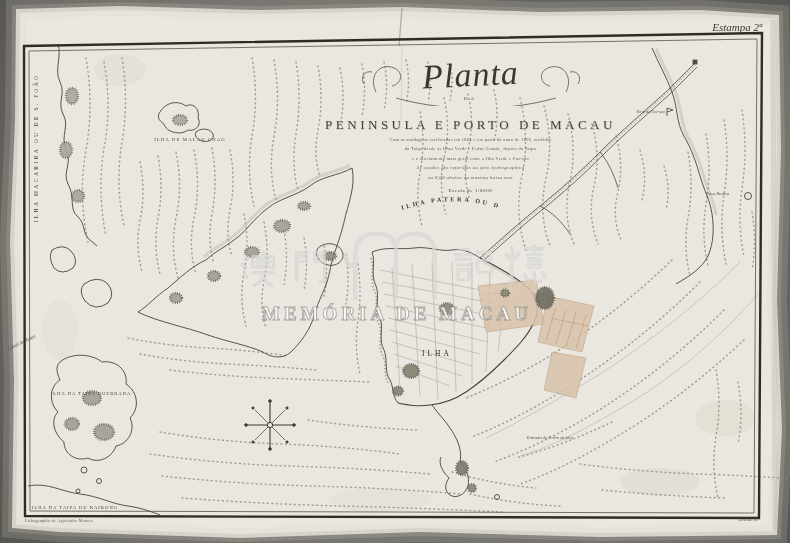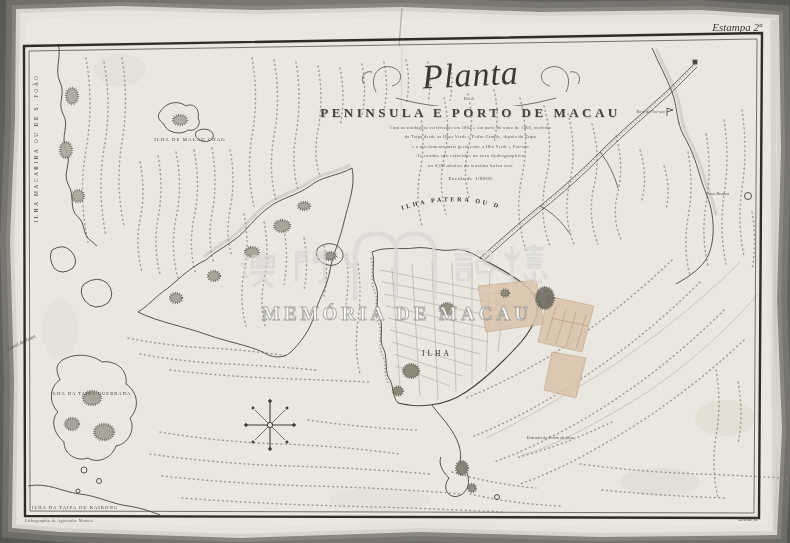--- a/index.html
+++ b/index.html
@@ -6,21 +6,21 @@
   body{width:790px;height:543px;background:#5f5e5a;font-family:"Liberation Serif",serif;}
   .scene{position:relative;width:790px;height:543px;overflow:hidden;
          background:radial-gradient(ellipse at 50% 48%, #76756f 0%, #6a6964 55%, #565551 100%);}
   svg.map{position:absolute;left:0;top:0;}
   .map-label{position:absolute;color:#3f3c35;white-space:nowrap;line-height:1;}
   .title-block{position:absolute;left:298px;top:56px;width:345px;text-align:center;color:#45423a;}
   .t-script{position:relative;z-index:2;font-style:italic;font-size:34px;line-height:38px;
             letter-spacing:1px;transform:rotate(-3deg);color:#3a3831;}
   .flourish{position:absolute;left:58px;top:-2px;z-index:1;}
   .t-da{font-size:5px;letter-spacing:3px;margin-top:2px;color:#4a473f;}
-  .t-main{margin-top:4px;font-weight:bold;font-size:13px;letter-spacing:3.5px;color:#45423a;
+  .t-main{margin-top:16px;font-weight:normal;font-size:13px;letter-spacing:3.5px;color:#45423a;
           text-shadow:0.7px 0.7px 0 #c9c6bb, -0.3px -0.3px 0 #f2f0e8;}
   .t-sub{font-size:4.3px;letter-spacing:.4px;color:#5c594f;margin-top:5px;line-height:1;}
   .t-sub.it{font-style:italic;font-size:4.8px;}
   .t-scale{font-size:5px;margin-top:8px;color:#4a473f;letter-spacing:.6px;}
   .wm{position:absolute;pointer-events:none;white-space:nowrap;}
   .wm-cjk{color:rgba(255,255,255,0.55);opacity:.14;font-family:"DejaVu Sans",sans-serif;}
   .wm-caption{color:rgba(255,255,255,0.5);-webkit-text-stroke:1px rgba(112,110,102,0.55);
               text-shadow:0 0 1px rgba(255,255,255,0.8);
               font-weight:bold;font-size:19px;letter-spacing:4px;text-align:center;}
   .wmart{position:absolute;left:0;top:0;pointer-events:none;}

